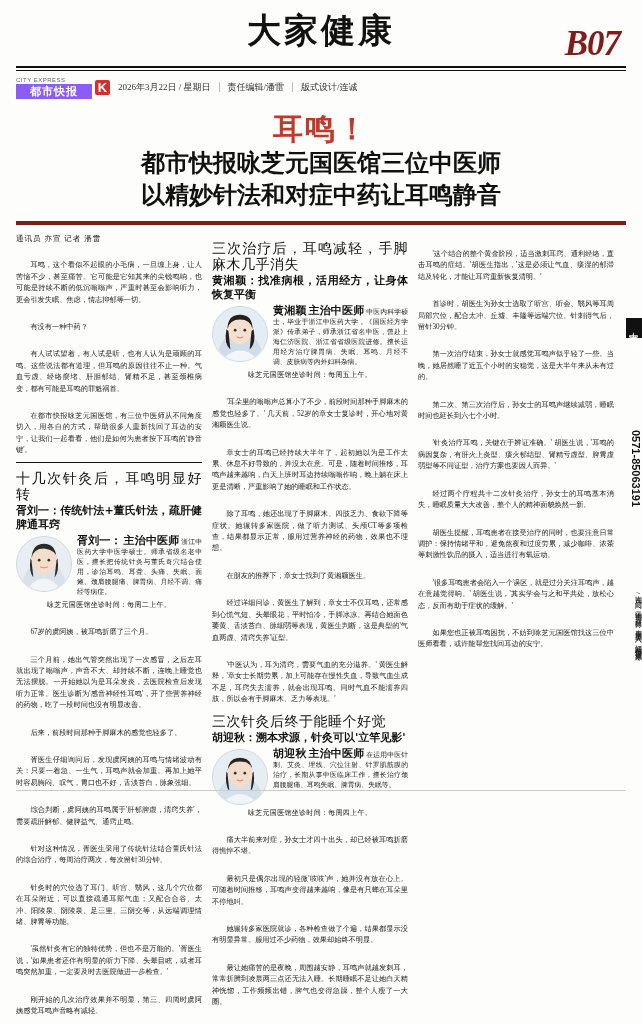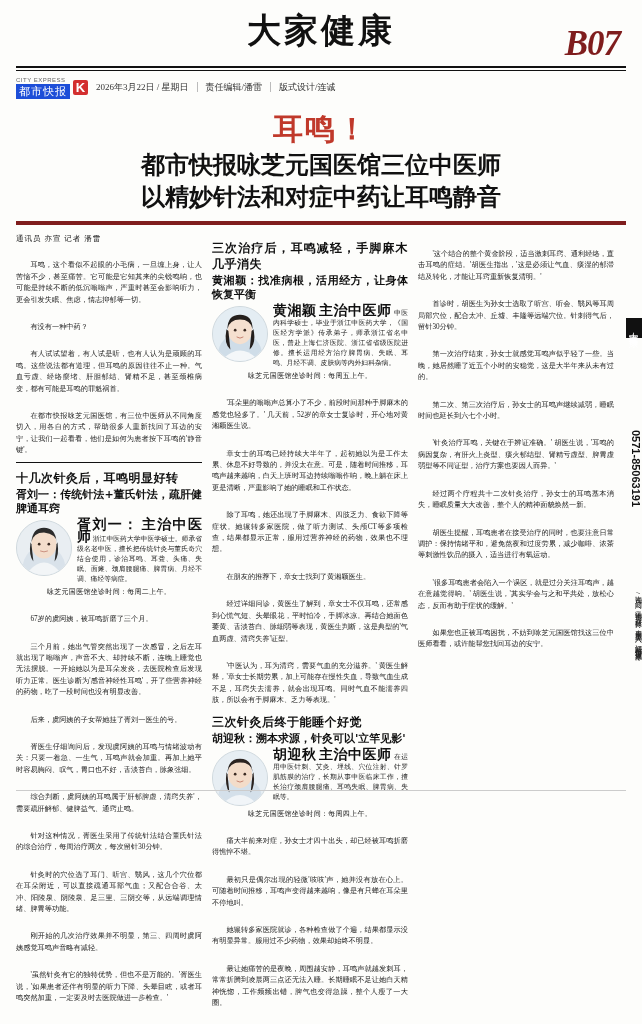--- a/index.html
+++ b/index.html
@@ -67,26 +67,26 @@
     gap: 3px;
   }
   .mast-logo-en {
     font-family: "Liberation Sans", sans-serif;
     font-size: 6px;
     color: #666;
     letter-spacing: 0.5px;
     line-height: 8px;
   }
   .mast-logo-cn {
-    background: #1d4ed8;
+    background: #8b5cf6;
     color: #fff;
     font-family: "DejaVu Serif", serif;
-    font-weight: normal;
+    font-weight: bold;
     font-size: 11px;
-    padding: 1px 3px;
+    padding: 1px 14px;
     letter-spacing: 1px;
     line-height: 13px;
   }
   .mast-logo-k {
     background: #d32f2f;
     color: #fff;
     font-family: "Liberation Sans", sans-serif;
     font-weight: bold;
     font-size: 13px;
     width: 15px; height: 15px;
@@ -114,21 +114,21 @@
   }
   .headline-main {
     font-family: "DejaVu Serif", serif;
     font-weight: bold;
     font-size: 24px;
     color: #111;
     letter-spacing: 0px;
     line-height: 32px;
     margin-top: 2px;
   }
-  .headline-main .ln2 { display:block; }
+  .headline-main .ln2 { display:block;font-family:Liberation Mono, monospace; }
 
   
   .cols {
     display: flex;
     gap: 10px;
     padding-top: 8px;
     height: 860px;
   }
   .col {
     width: 196px;
@@ -147,39 +147,39 @@
     color: #222;
     margin-bottom: 6px;
     letter-spacing: 1px;
   }
   p.para {
     margin: 16px 0 2px 0;
     text-indent: 2em;
   }
   .subhead {
     font-family: "DejaVu Serif", serif;
-    font-weight: bold;
-    font-size: 12px;
+    font-weight: normal;
+    font-size: 14px;
     line-height: 16px;
     margin: 7px 0 2px;
     color: #111;
     letter-spacing: 0.5px;
   }
   .subhead2 {
     font-family: "DejaVu Serif", serif;
     font-weight: bold;
     font-size: 11px;
     line-height: 14px;
     margin: 0 0 3px;
     color: #111;
   }
   .doc-name {
     font-family: Liberation Mono, monospace;
     font-weight: bold;
-    font-size: 14px;
+    font-size: 11px;
     color: #111;
   }
   .rule-thin {
     border-top: 1px solid #111;
     margin: 5px 0 4px;
   }
 
   
   .doc-card {
     margin: 4px 0 5px;
@@ -327,27 +327,27 @@
             <span class="doc-name">胥刘一：</span>
             <span class="doc-name">主治中医师</span>
             <span>浙江中医药大学中医学硕士。师承省级名老中医，擅长把传统针灸与董氏奇穴结合使用，诊治耳鸣、耳聋、头痛、失眠、面瘫、颈肩腰腿痛、脾胃病、月经不调、痛经等病症。</span>
           </div>
         </div>
         <div class="doc-footer">咏芝元国医馆坐诊时间：每周二上午。</div>
       </div>
 
       <p class="para">67岁的虞阿姨，被耳鸣折磨了三个月。</p>
       <p class="para">三个月前，她出气管突然出现了一次感冒，之后左耳就出现了嗡嗡声，声音不大、却持续不断，连晚上睡觉也无法摆脱。一开始她以为是耳朵发炎，去医院检查后发现听力正常。医生诊断为'感音神经性耳鸣'，开了些营养神经的药物，吃了一段时间也没有明显改善。</p>
-      <p class="para">后来，虞阿姨的子女帮她挂了胥刘一医生的号。</p>
+      <p class="para">后来，前段时间那种手脚麻木的感觉也轻多了。</p>
       <p class="para">胥医生仔细询问后，发现虞阿姨的耳鸣与情绪波动有关：只要一着急、一生气，耳鸣声就会加重。再加上她平时容易胸闷、叹气，胃口也不好，舌淡苔白，脉象弦细。</p>
       <p class="para">综合判断，虞阿姨的耳鸣属于'肝郁脾虚，清窍失养'，需要疏肝解郁、健脾益气、通窍止鸣。</p>
       <p class="para">针对这种情况，胥医生采用了传统针法结合董氏针法的综合治疗，每周治疗两次，每次留针30分钟。</p>
       <p class="para">针灸时的穴位选了耳门、听宫、翳风，这几个穴位都在耳朵附近，可以直接疏通耳部气血；又配合合谷、太冲、阳陵泉、阴陵泉、足三里、三阴交等，从远端调理情绪、脾胃等功能。</p>
+      <p class="para">'虽然针灸有它的独特优势，但也不是万能的。'胥医生说，'如果患者还伴有明显的听力下降、头晕目眩，或者耳鸣突然加重，一定要及时去医院做进一步检查。'</p>
       <p class="para">刚开始的几次治疗效果并不明显，第三、四周时虞阿姨感觉耳鸣声音略有减轻。</p>
-      <p class="para">'虽然针灸有它的独特优势，但也不是万能的。'胥医生说，'如果患者还伴有明显的听力下降、头晕目眩，或者耳鸣突然加重，一定要及时去医院做进一步检查。'</p>
     </div>
 
     <div class="col c2">
       <div class="subhead">三次治疗后，耳鸣减轻，手脚麻木几乎消失</div>
       <div class="subhead2">黄湘颖：找准病根，活用经方，让身体恢复平衡</div>
 
       <div class="doc-card">
         <div class="doc-head">
           <div class="avatar round">
             <svg viewBox="0 0 56 56" xmlns="http://www.w3.org/2000/svg">

